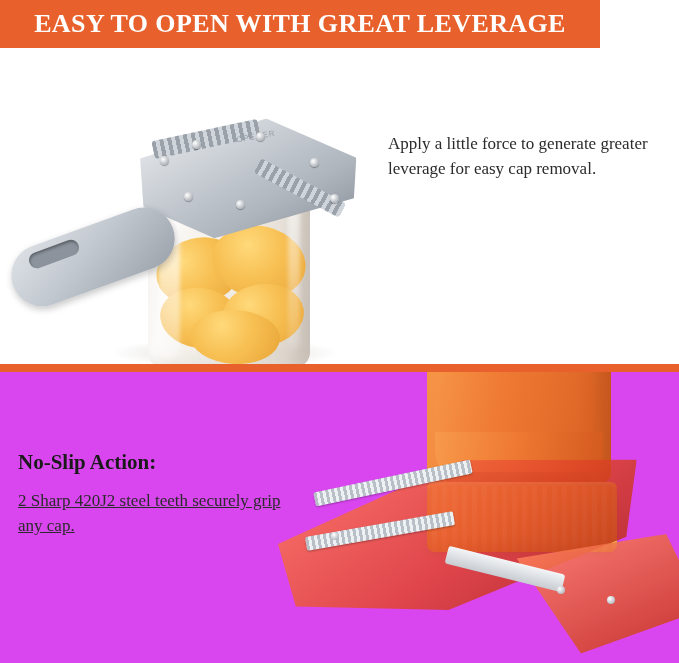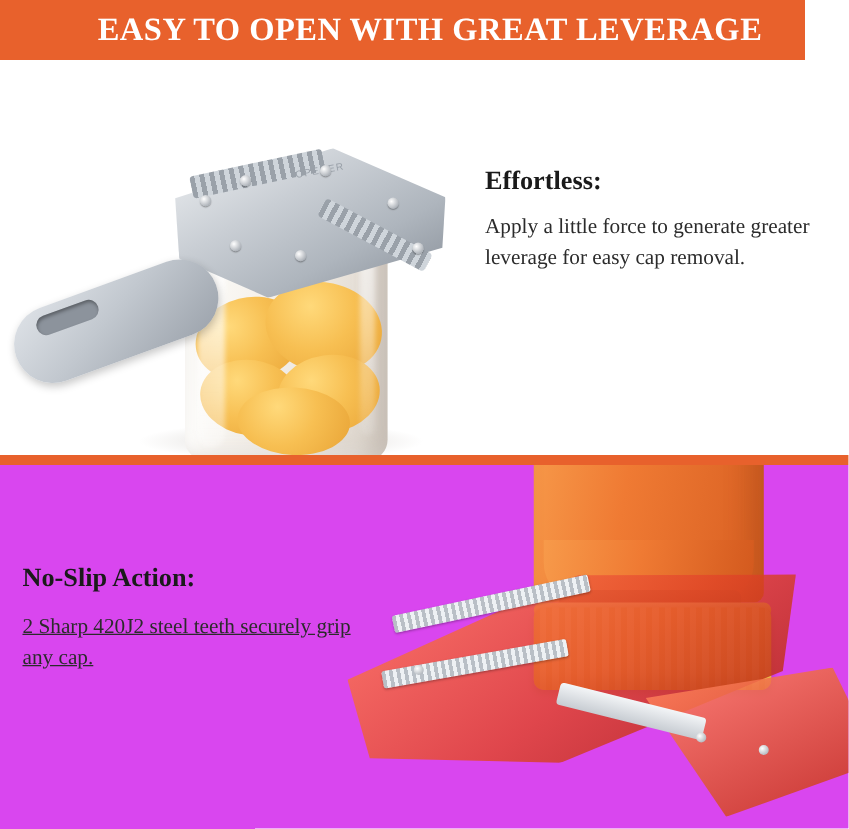--- a/index.html
+++ b/index.html
@@ -24,21 +24,20 @@
   
   .header-band {
     position: absolute;
     left: 0; top: 0;
     width: 600px;
     height: 48px;
     background: #e8612c;
     display: flex;
     align-items: center;
     justify-content: center;
-    padding-left: 44px;
   }
   .header-title {
     color: #ffffff;
     font-family: "Liberation Serif", serif;
     font-weight: bold;
     font-size: 26px;
     letter-spacing: 0.4px;
     text-align: center;
     white-space: nowrap;
   }
@@ -381,21 +380,20 @@
       <div class="rivet r3"></div>
       <div class="rivet r4"></div>
       <div class="rivet r5"></div>
       <div class="rivet r6"></div>
       <div class="rivet r7"></div>
       <div class="opener-handle"></div>
       <div class="opener-handle-slot"></div>
     </div>
 
     <div class="text-one">
-      <p class="lead">Effortless:</p>
       <p class="body-copy">Apply a little force to generate greater leverage for easy cap removal.</p>
     </div>
   </div>
 
   <div class="divider-band"></div>
 
   <div class="panel-two">
 
     <div class="photo-two">
       <div class="orange-jar"></div>

